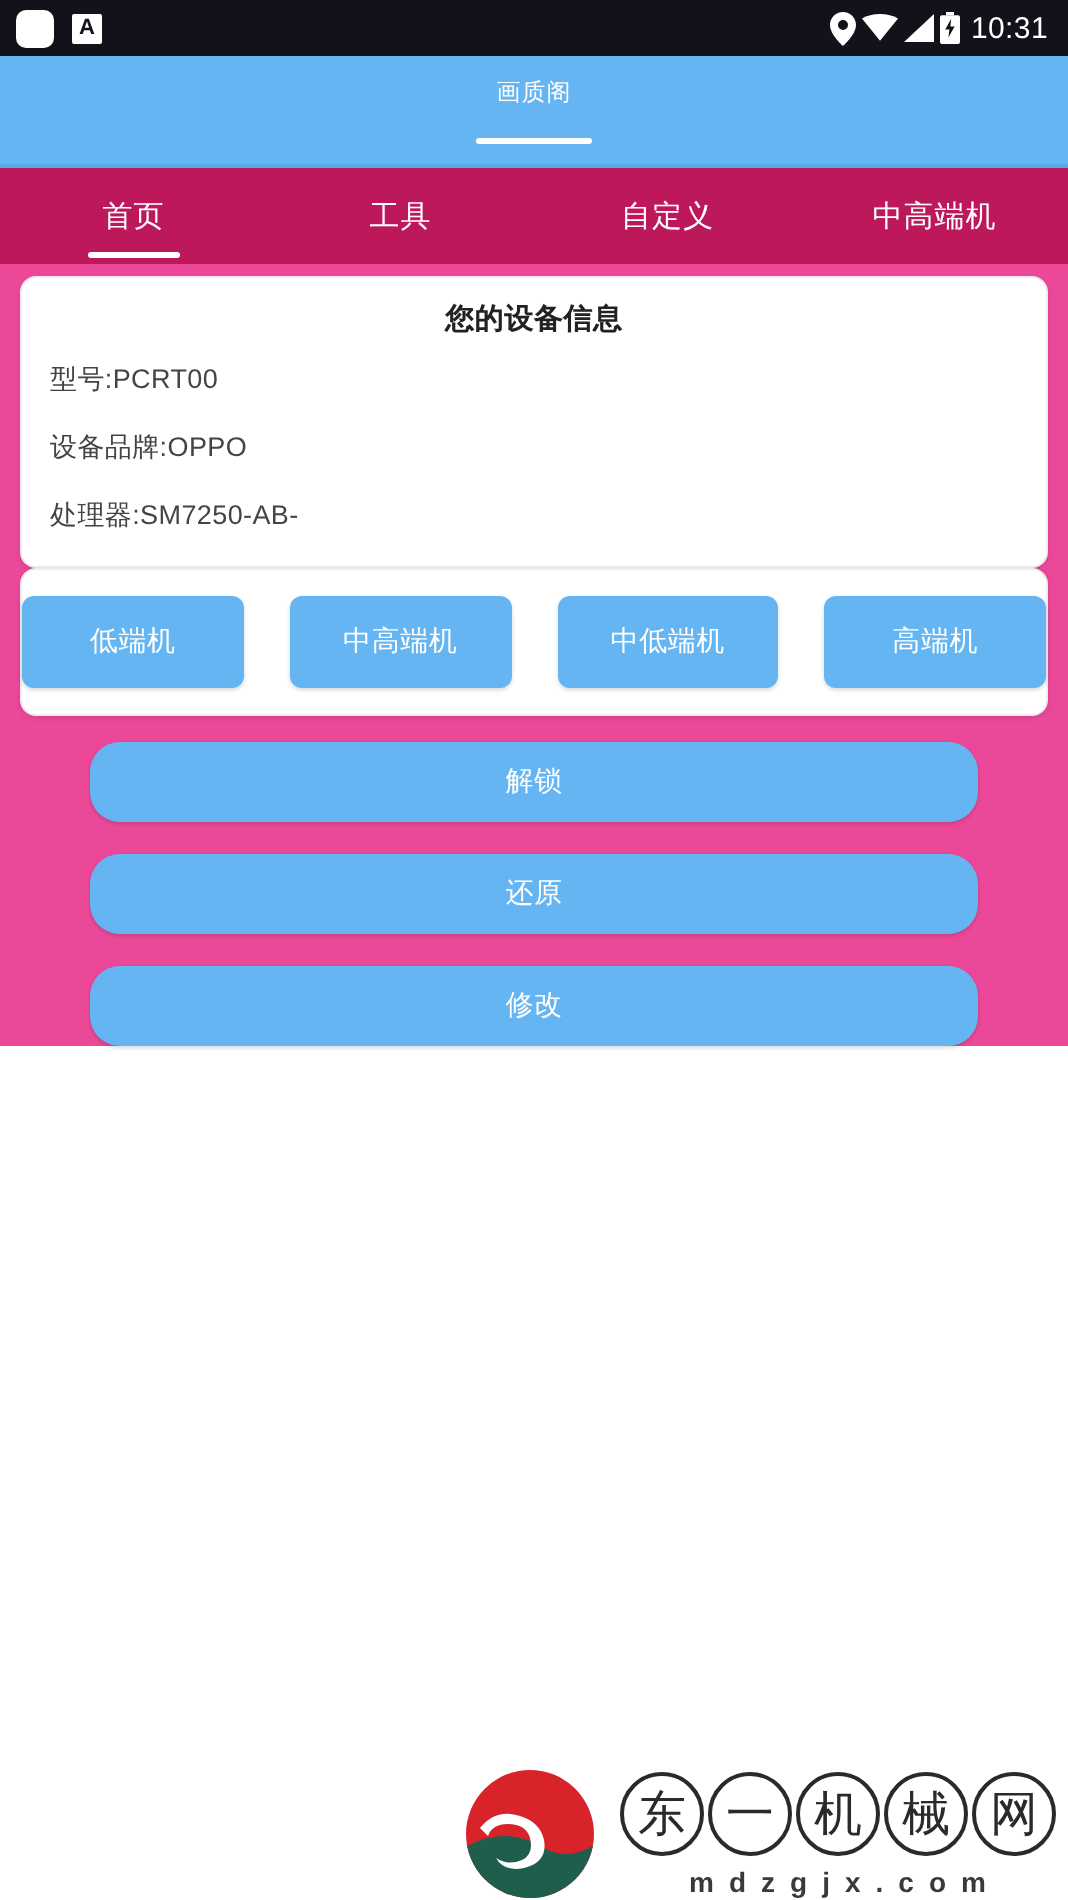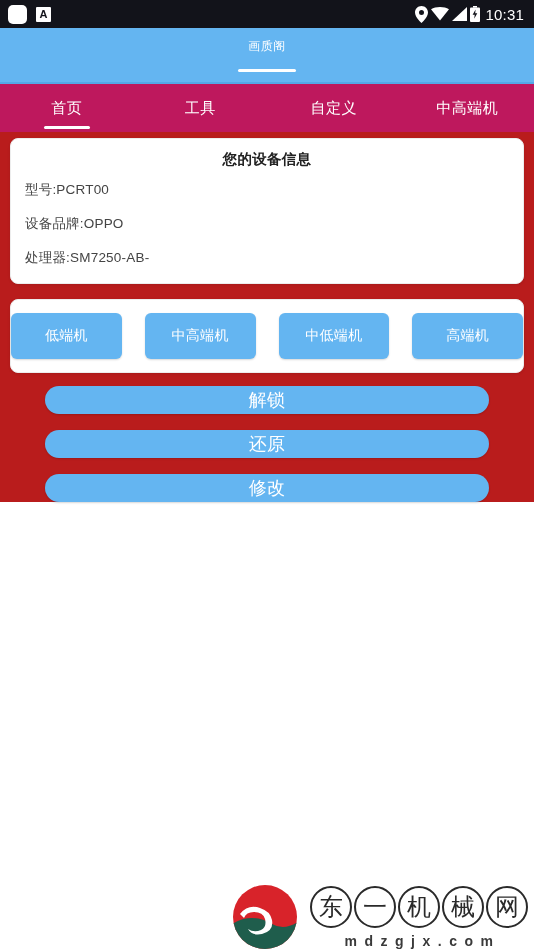--- a/index.html
+++ b/index.html
@@ -115,21 +115,21 @@
     left: 50%;
     transform: translateX(-50%);
     width: 46px;
     height: 3px;
     background: #ffffff;
     border-radius: 2px;
   }
 
   
   .content {
-    background: #b91c1c;
+    background: #ec4899;
     padding-top: 6px;
   }
 
   .card {
     margin: 0 10px;
     background: #ffffff;
     border: 1px solid #ededed;
     border-radius: 8px;
     box-shadow: 0 1px 3px rgba(0,0,0,.10);
   }
@@ -148,21 +148,20 @@
   .device-row {
     font-size: 13.5px;
     color: #444444;
     margin: 0 0 16px 0;
     letter-spacing: .2px;
   }
   .device-row:last-child { margin-bottom: 0; }
 
   
   .preset-card {
-    margin-top: 15px;
     padding: 13px 0;
     display: flex;
     gap: 23px;
   }
   .preset-btn {
     flex: 1;
     height: 46px;
     background: #64b5f1;
     border: none;
     border-radius: 6px;
@@ -174,26 +173,26 @@
     box-shadow: 0 1px 2px rgba(0,0,0,.16);
   }
 
   
   .actions {
     padding: 13px 45px 0 45px;
   }
   .action-btn {
     display: block;
     width: 100%;
-    height: 28px;
+    height: 40px;
     background: #64b5f1;
     border: none;
     border-radius: 15px;
     color: #ffffff;
-    font-size: 18px;
+    font-size: 14px;
     font-family: inherit;
     letter-spacing: .3px;
     margin-bottom: 16px;
     cursor: pointer;
     box-shadow: 0 1px 2px rgba(0,0,0,.16);
   }
 
   
   .watermark {
     position: absolute;

